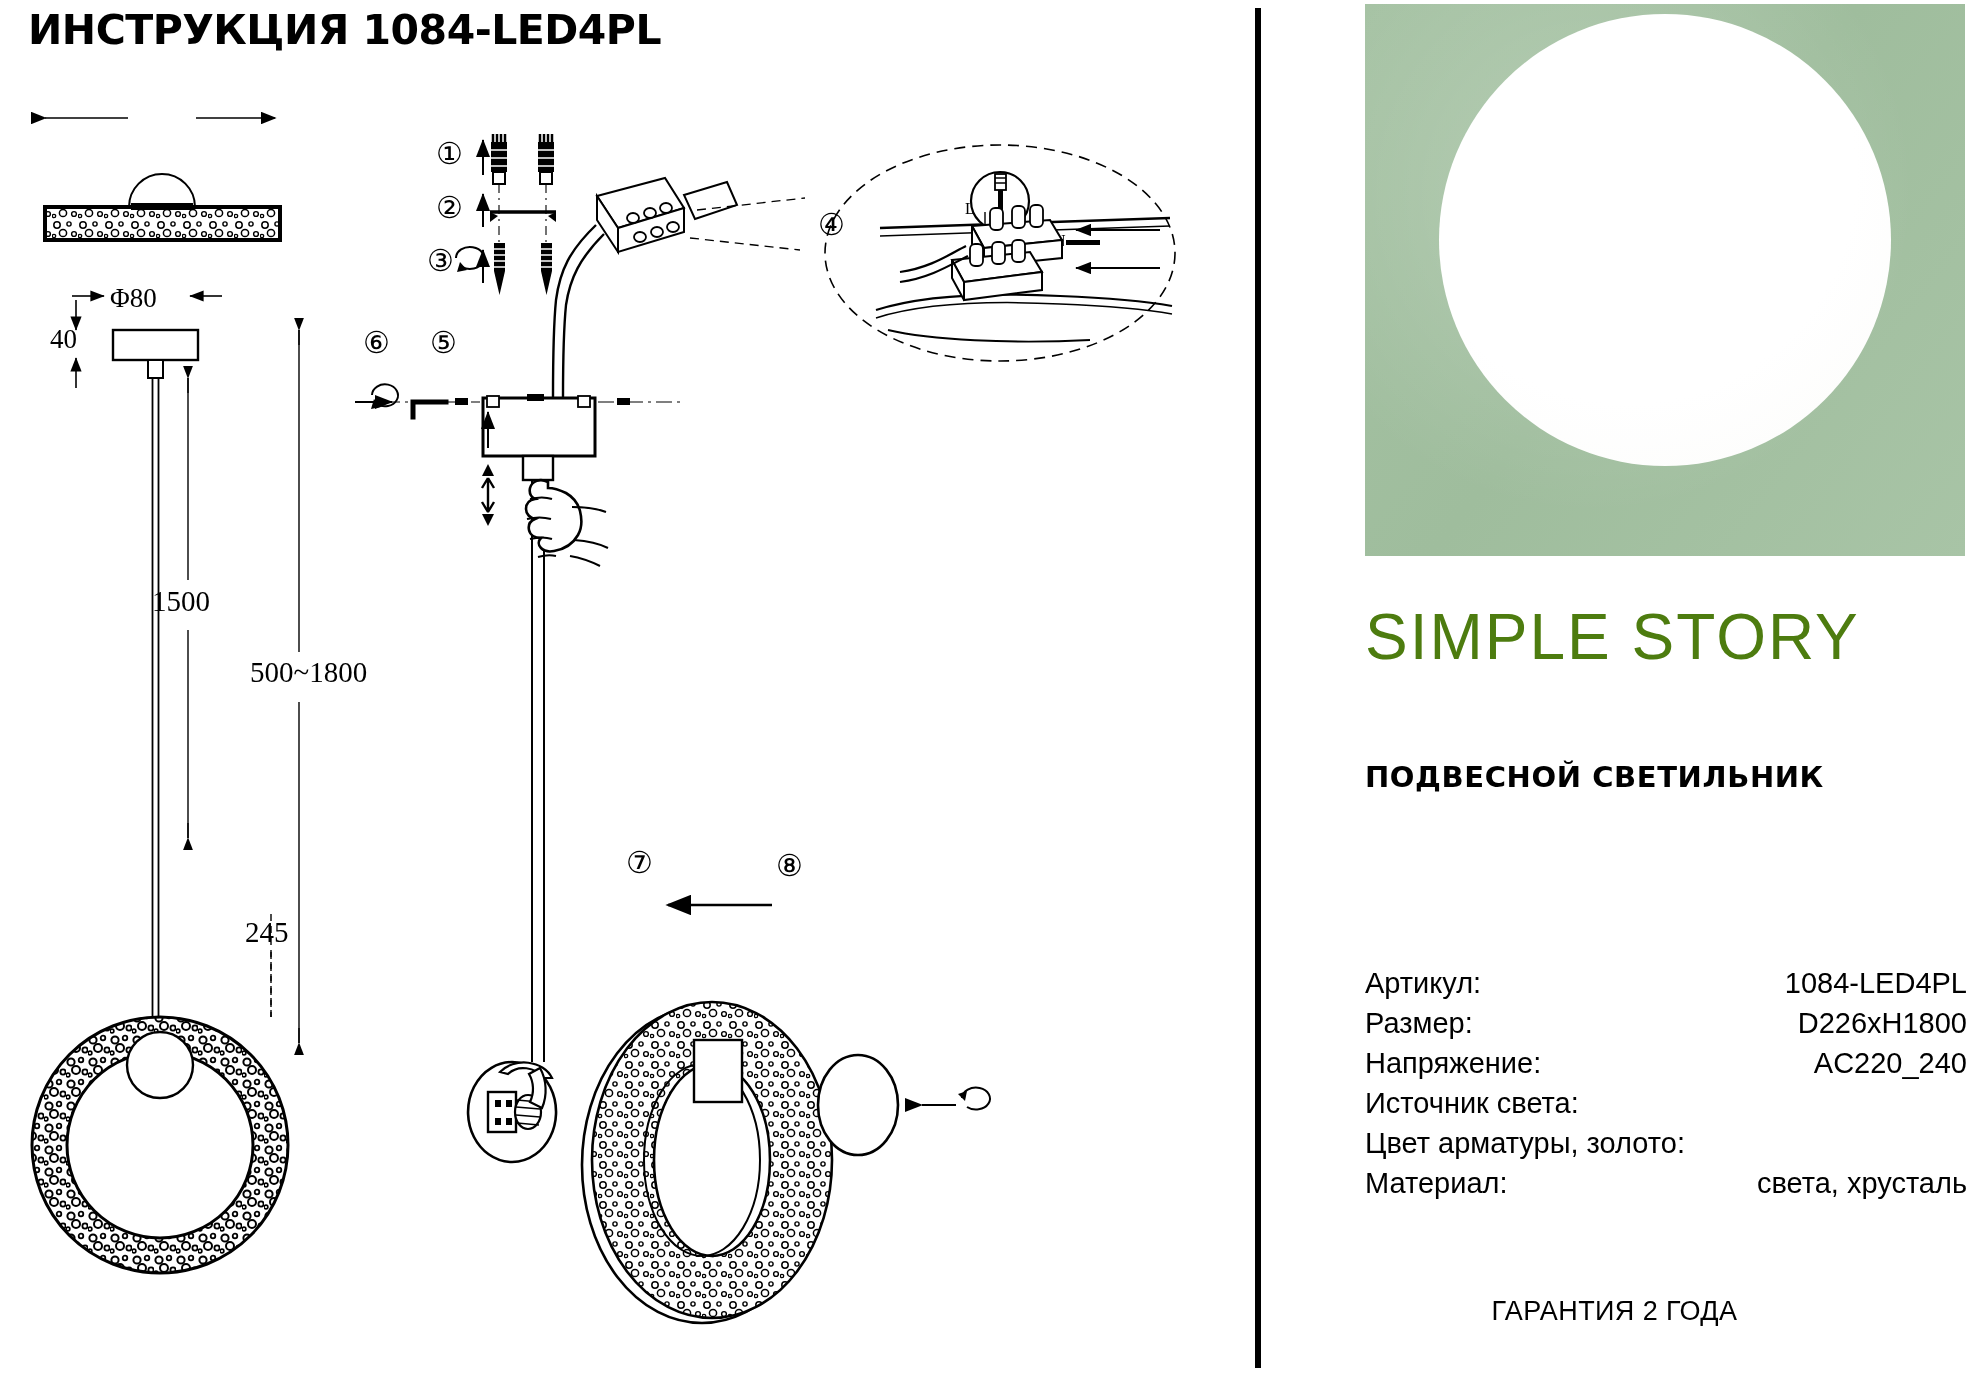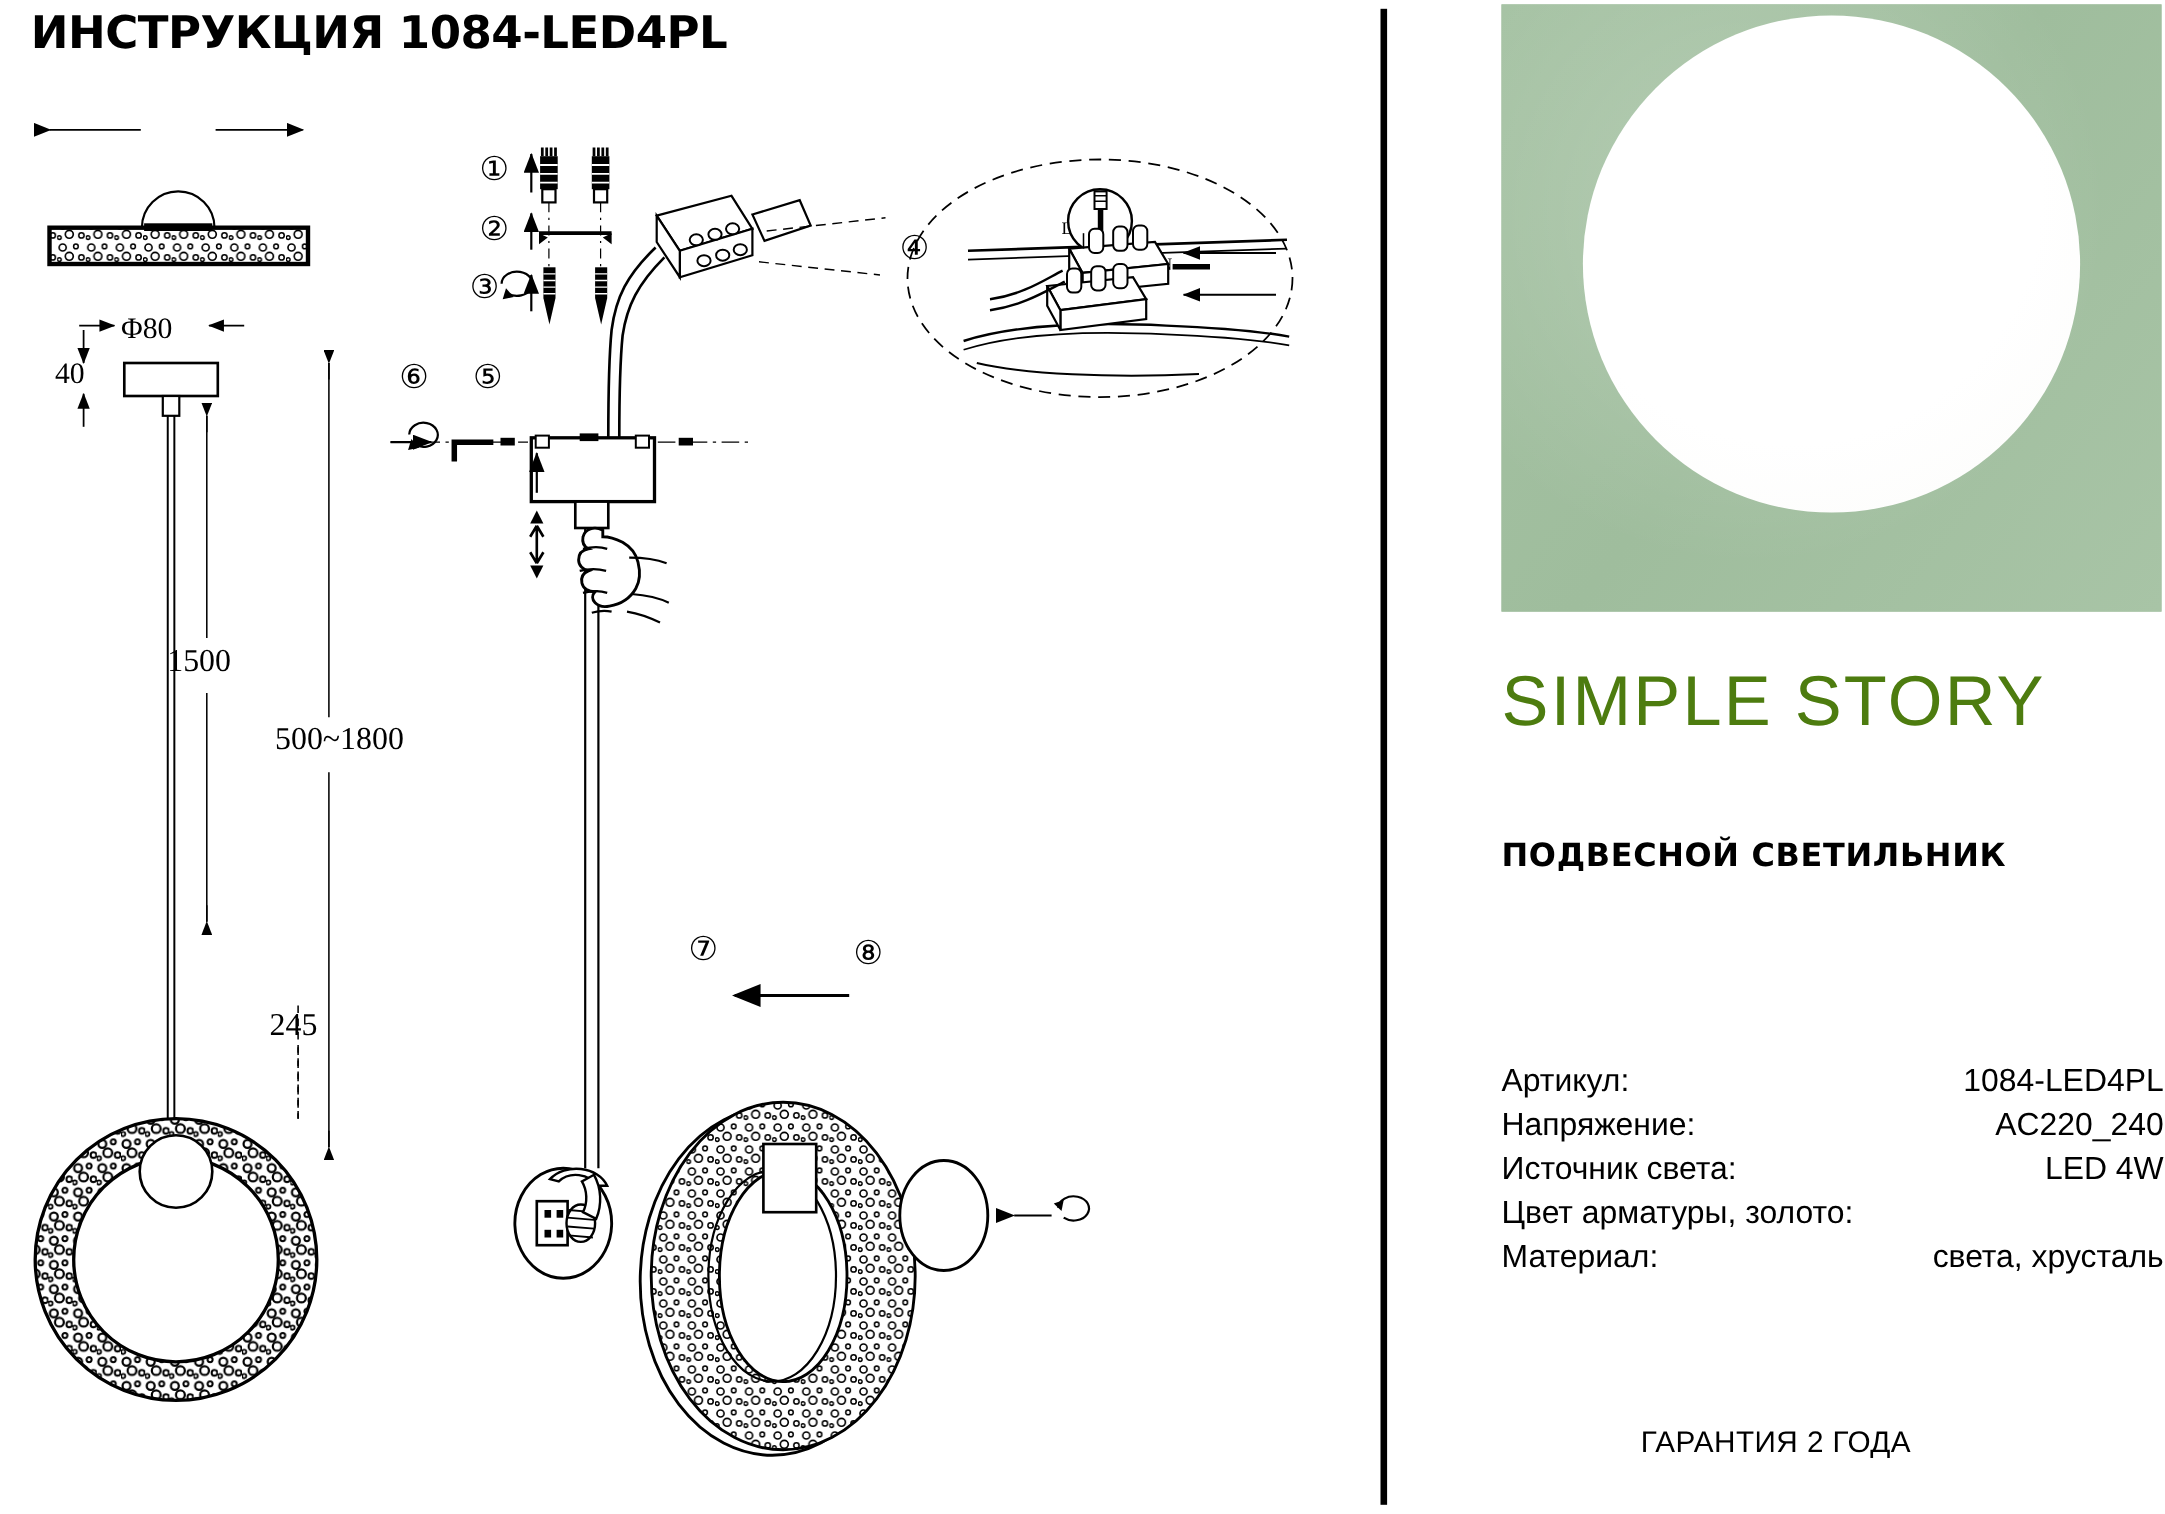--- a/index.html
+++ b/index.html
@@ -402,26 +402,29 @@
     </div>
 
     <div id="product-type">ПОДВЕСНОЙ СВЕТИЛЬНИК</div>
 
     <div id="spec-table">
       <div class="spec-row">
         <span class="spec-label">Артикул:</span>
         <span class="spec-value">1084-LED4PL</span>
       </div>
       <div class="spec-row">
+        <span class="spec-label">Размер:</span>
+        <span class="spec-value">D226xH1800</span>
+      </div>
+      <div class="spec-row">
         <span class="spec-label">Напряжение:</span>
         <span class="spec-value">AC220_240</span>
       </div>
       <div class="spec-row">
         <span class="spec-label">Источник света:</span>
-        <span class="spec-value">LED 4W</span>
       </div>
       <div class="spec-row">
         <span class="spec-label">Цвет арматуры, золото:</span>
       </div>
       <div class="spec-row">
         <span class="spec-label">Материал:</span>
         <span class="spec-value">света, хрусталь</span>
       </div>
     </div>
 

